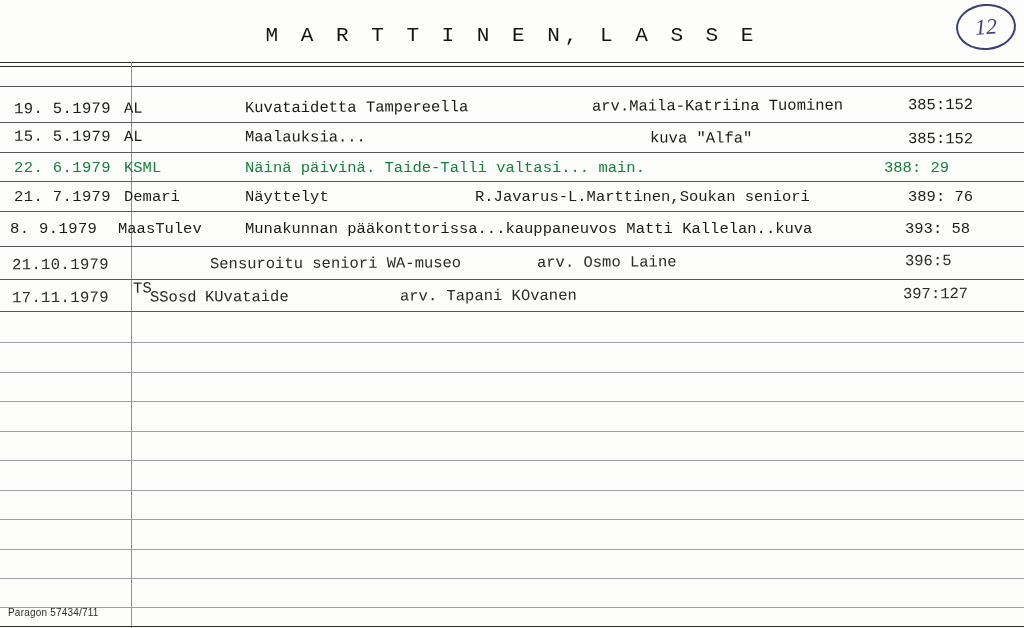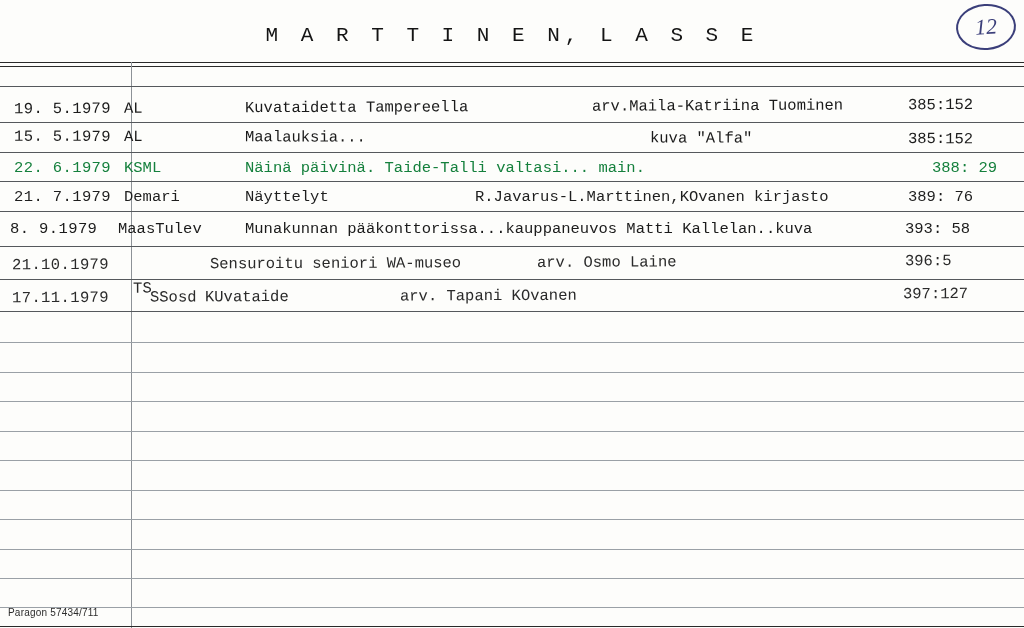--- a/index.html
+++ b/index.html
@@ -160,28 +160,28 @@
     <span class="cell src">AL</span>
     <span class="cell title">Maalauksia...</span>
     <span class="cell note" style="left:650px;">kuva "Alfa"</span>
     <span class="cell ref" style="left:908px;">385:152</span>
   </div>
 
   <div class="row r2" style="top:157px;">
     <span class="cell date">22. 6.1979</span>
     <span class="cell src">KSML</span>
     <span class="cell title">Näinä päivinä. Taide-Talli valtasi... main.</span>
-    <span class="cell ref" style="left:884px;margin-left:48px;">388: 29</span>
+    <span class="cell ref" style="left:884px;">388: 29</span>
   </div>
 
   <div class="row r3" style="top:186px;">
     <span class="cell date">21. 7.1979</span>
     <span class="cell src">Demari</span>
     <span class="cell title">Näyttelyt</span>
-    <span class="cell note" style="left:475px;">R.Javarus-L.Marttinen,KOvanen kirjasto</span>
+    <span class="cell note" style="left:475px;">R.Javarus-L.Marttinen,Soukan seniori</span>
     <span class="cell ref" style="left:908px;">389: 76</span>
   </div>
 
   <div class="row r4" style="top:218px;">
     <span class="cell date" style="left:10px;text-align:right;"> 8. 9.1979</span>
     <span class="cell src" style="left:118px;">MaasTulev</span>
     <span class="cell title" style="left:245px;">Munakunnan pääkonttorissa...kauppaneuvos Matti Kallelan..kuva</span>
     <span class="cell ref" style="left:905px;">393: 58</span>
   </div>
 

